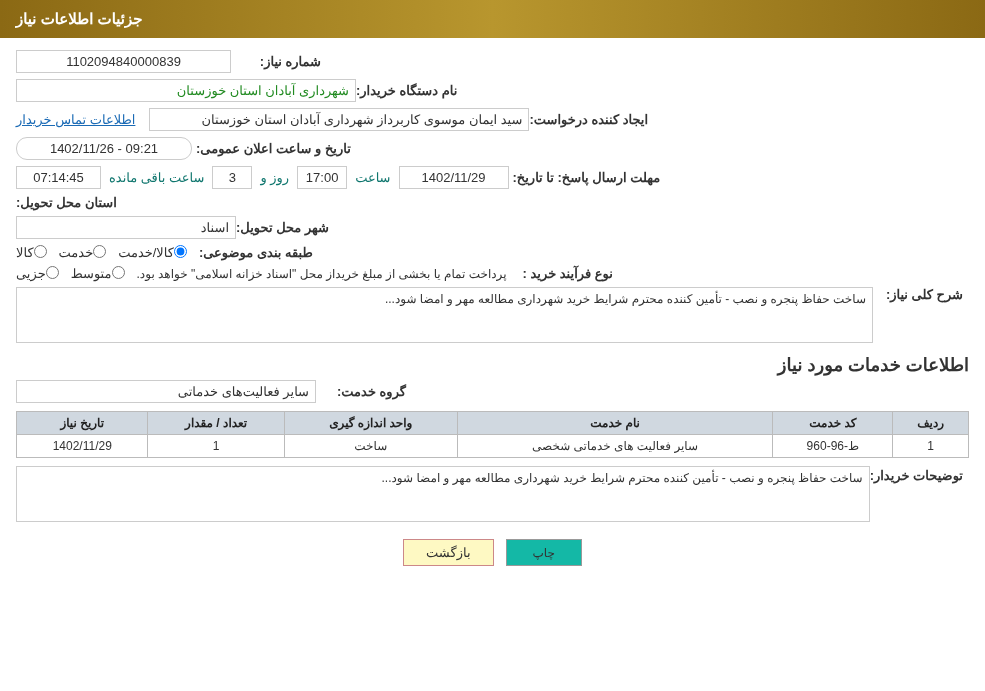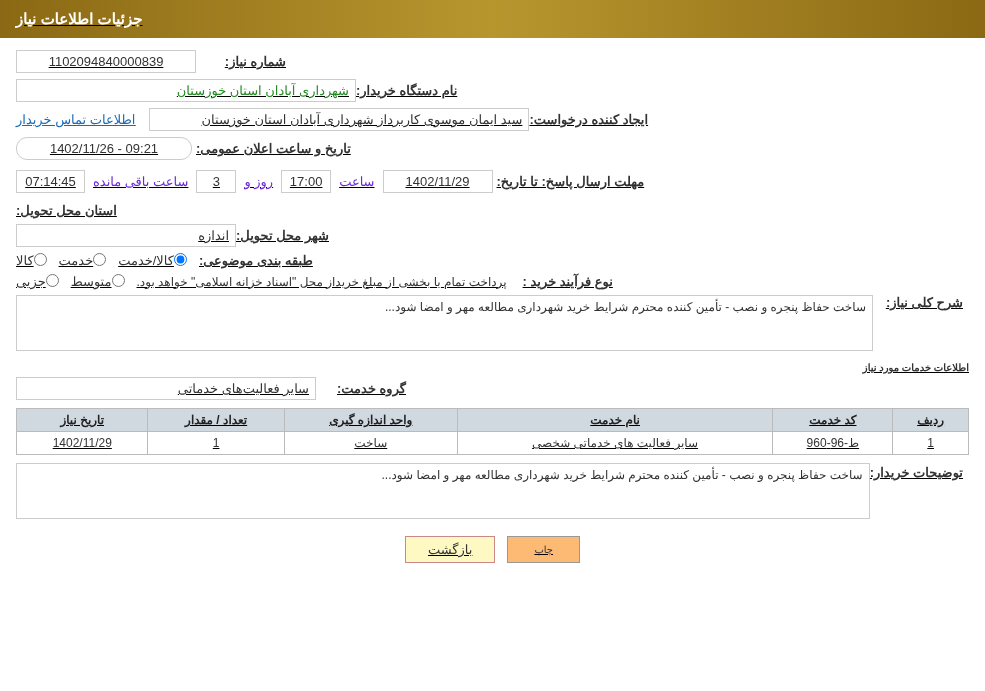--- a/index.html
+++ b/index.html
@@ -7,21 +7,20 @@
       font-family: Tahoma, Arial, sans-serif;
       font-size: 13px;
       background: #f0f0f0;
       direction: rtl;
     }
     .page-wrapper {
       max-width: 985px;
       margin: 0 auto;
       background: #fff;
       min-height: 691px;
-      text-decoration: underline;
     }
     .header-bar {
       background: linear-gradient(to left, #8B6914, #b8962e, #8B6914);
       color: #fff;
       text-align: left;
       padding: 10px 16px;
       font-size: 15px;
       font-weight: bold;
       letter-spacing: 1px;
     }
@@ -61,21 +60,21 @@
     .wide { width: 340px; }
     .medium { width: 220px; }
 
     .date-row {
       display: flex;
       align-items: center;
       justify-content: flex-end;
       margin-bottom: 6px;
       gap: 4px;
     }
-    .inline-label { color: #6d28d9; margin: 8px 4px; white-space: nowrap; }
+    .inline-label { color: #0f766e; margin: 0 4px; white-space: nowrap; }
     .radio-row {
       display: flex;
       align-items: center;
       justify-content: flex-end;
       margin-bottom: 6px;
       gap: 12px;
     }
     .radio-group {
       display: flex;
       align-items: flex-start;
@@ -95,21 +94,21 @@
       padding: 4px 6px;
       direction: rtl;
       color: #333;
       background: #fff;
       resize: none;
       font-family: Tahoma, Arial, sans-serif;
       font-size: 12px;
     }
     .section-title {
       font-weight: bold;
-      font-size: 10px;
+      font-size: 18px;
       color: #333;
       margin: 8px 0 4px 0;
       text-align: right;
     }
     .service-row {
       display: flex;
       align-items: center;
       justify-content: flex-end;
       margin-bottom: 6px;
     }
@@ -152,37 +151,37 @@
       padding-top: 2px;
       margin-right: 6px;
     }
     .button-row {
       display: flex;
       justify-content: center;
       gap: 12px;
       margin: 14px 0 8px 0;
     }
     .btn-print {
-      background: #fdba74;
+      background: #14b8a6;
       border: 1px solid #999;
       padding: 5px 26px;
       cursor: pointer;
-      font-size: 10px;
+      font-size: 12px;
       color: #333;
     }
     .btn-back {
       background: #fef9c3;
       border: 1px solid #c88;
       padding: 5px 22px;
       cursor: pointer;
       font-size: 13px;
       color: #333;
     }
     .id-field {
-      width: 180px;
+      width: 215px;
       text-align: center;
       direction: ltr;
     }
     .date-field {
       direction: ltr;
       text-align: center;
     }
   </style>
 </head>
 <body>
@@ -217,30 +216,30 @@
     </div>
 
     <div class="date-row">
       <span class="label" style="min-width:130px;">مهلت ارسال پاسخ: تا تاریخ:</span>
       <div class="field-box date-field" style="width:110px;">1402/11/29</div>
       <span class="inline-label">ساعت</span>
       <div class="field-box date-field" style="width:50px;">17:00</div>
       <span class="inline-label">روز و</span>
       <div class="field-box date-field" style="width:40px;">3</div>
       <span class="inline-label">ساعت باقی مانده</span>
-      <div class="field-box date-field" style="width:69px;">07:14:45</div>
+      <div class="field-box date-field" style="width:85px;">07:14:45</div>
     </div>
 
     <div class="form-row">
       <span class="label">استان محل تحویل:</span>
     </div>
 
     <div class="form-row">
       <span class="label">شهر محل تحویل:</span>
-      <div class="field-box medium">اندازه</div>
+      <div class="field-box medium">اسناد</div>
     </div>
 
     <div class="radio-row">
       <span class="label">طبقه بندی موضوعی:</span>
       <div class="radio-group">
         <input type="radio" name="category" checked="" style="">
         <label>کالا/خدمت</label>
       </div>
       <div class="radio-group">
         <input type="radio" name="category" style="">

